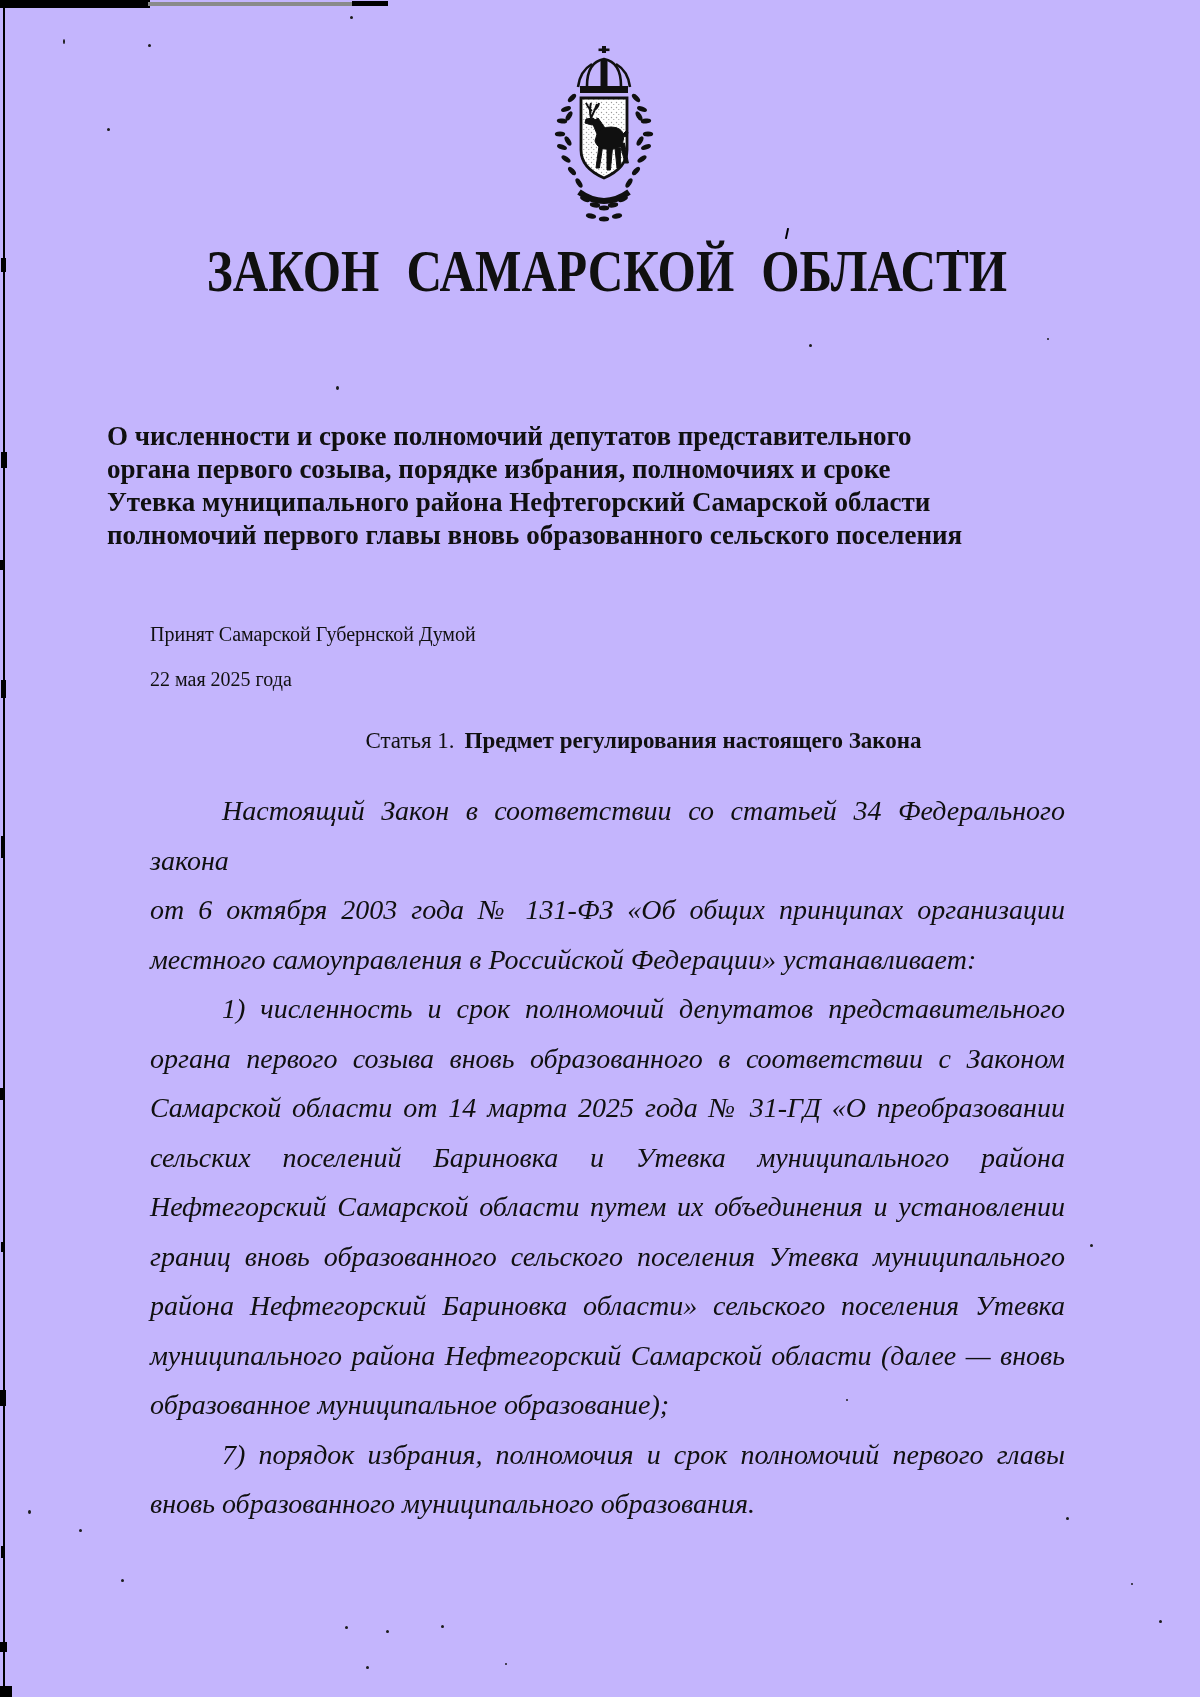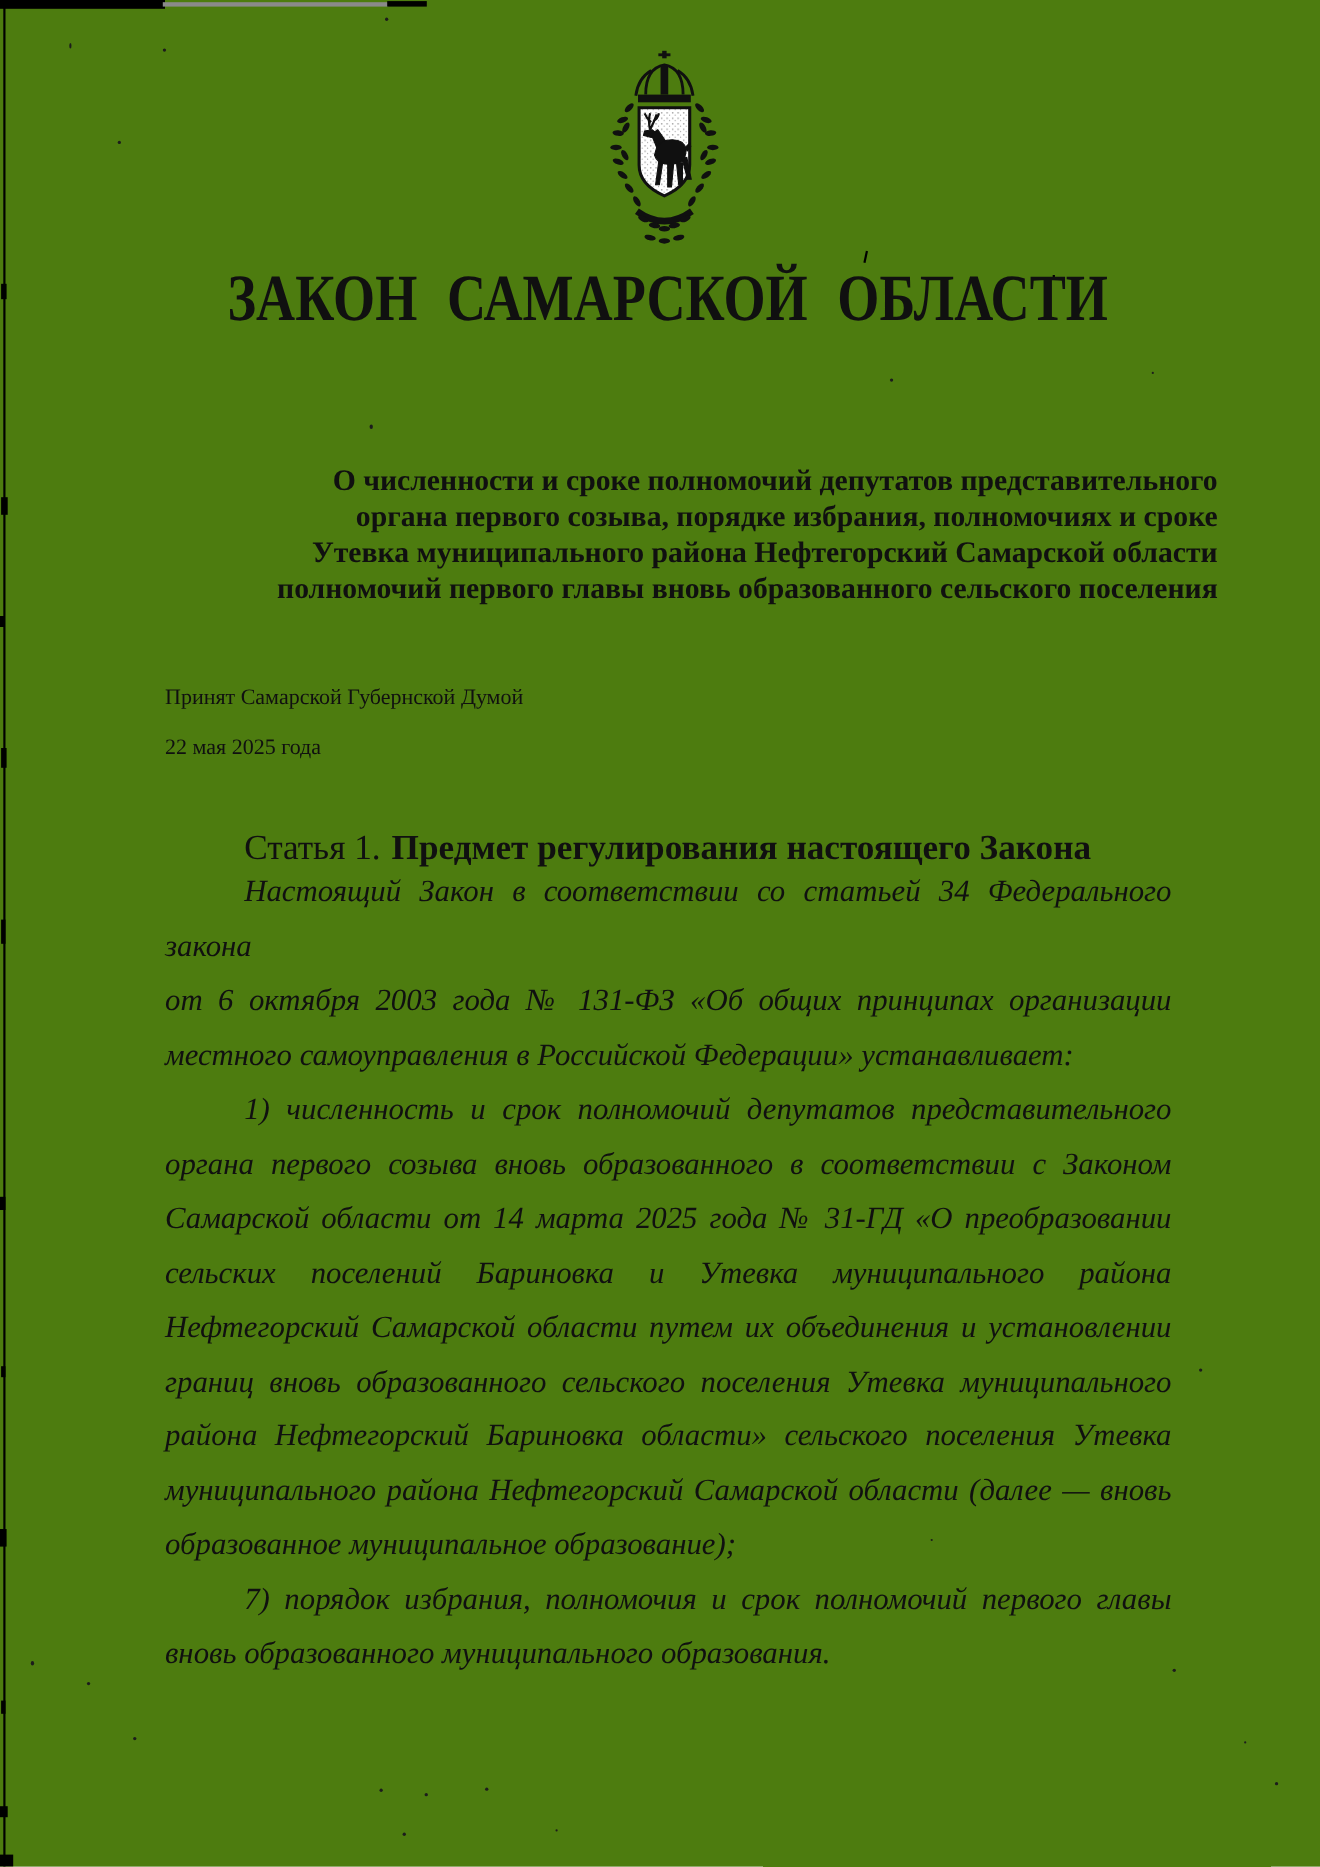--- a/index.html
+++ b/index.html
@@ -1,43 +1,43 @@
 <!DOCTYPE html>
 <html lang="ru"><head>
 <meta charset="utf-8">
 <style>
   html,body{margin:0;padding:0;background:#e8e8e8;}
   #page{
-    position:relative;width:1200px;height:1697px;background:#4d7c0f;
+    position:relative;width:1200px;height:1697px;background:#c4b5fd;
     font-family:"Liberation Serif","DejaVu Serif",serif;color:#101010;
     overflow:hidden;margin:0 auto;
   }
   
   .art{position:absolute;background:#000;}
   .speck{position:absolute;width:3px;height:3px;background:#1c1c1c;border-radius:50%;}
   
   #emblem{position:absolute;left:525px;top:46px;width:158px;height:180px;}
   
   #law-title{
     position:absolute;left:7px;top:240px;width:1200px;text-align:center;
     font-weight:700;font-size:60px;line-height:62px;letter-spacing:0px;word-spacing:18px;
     transform:scaleX(0.82);transform-origin:50% 50%;white-space:nowrap;
   }
   
   #law-subject{
-    position:absolute;left:107px;top:420px;width:1000px;text-align:right;
+    position:absolute;left:107px;top:420px;width:1000px;text-align:left;
     font-weight:700;font-size:27px;line-height:33px;
   }
   
   #adoption{
     position:absolute;left:150px;top:612px;font-size:20px;line-height:45px;
   }
   
   #article-1-heading{
-    position:absolute;left:150px;top:752px;width:915px;font-size:32px;
+    position:absolute;left:150px;top:728px;width:915px;font-size:23px;text-align:center;
   }
   #article-1-heading .lbl{font-weight:400;}
   #article-1-heading .ttl{font-weight:700;margin-left:10px;}
   
   #article-1-body{
     position:absolute;left:150px;top:786px;width:915px;
     font-size:28px;line-height:49.5px;
   }
   .bline{text-align:justify;text-align-last:justify;white-space:normal;font-style:italic;}
   .bline.last{text-align-last:auto;}

